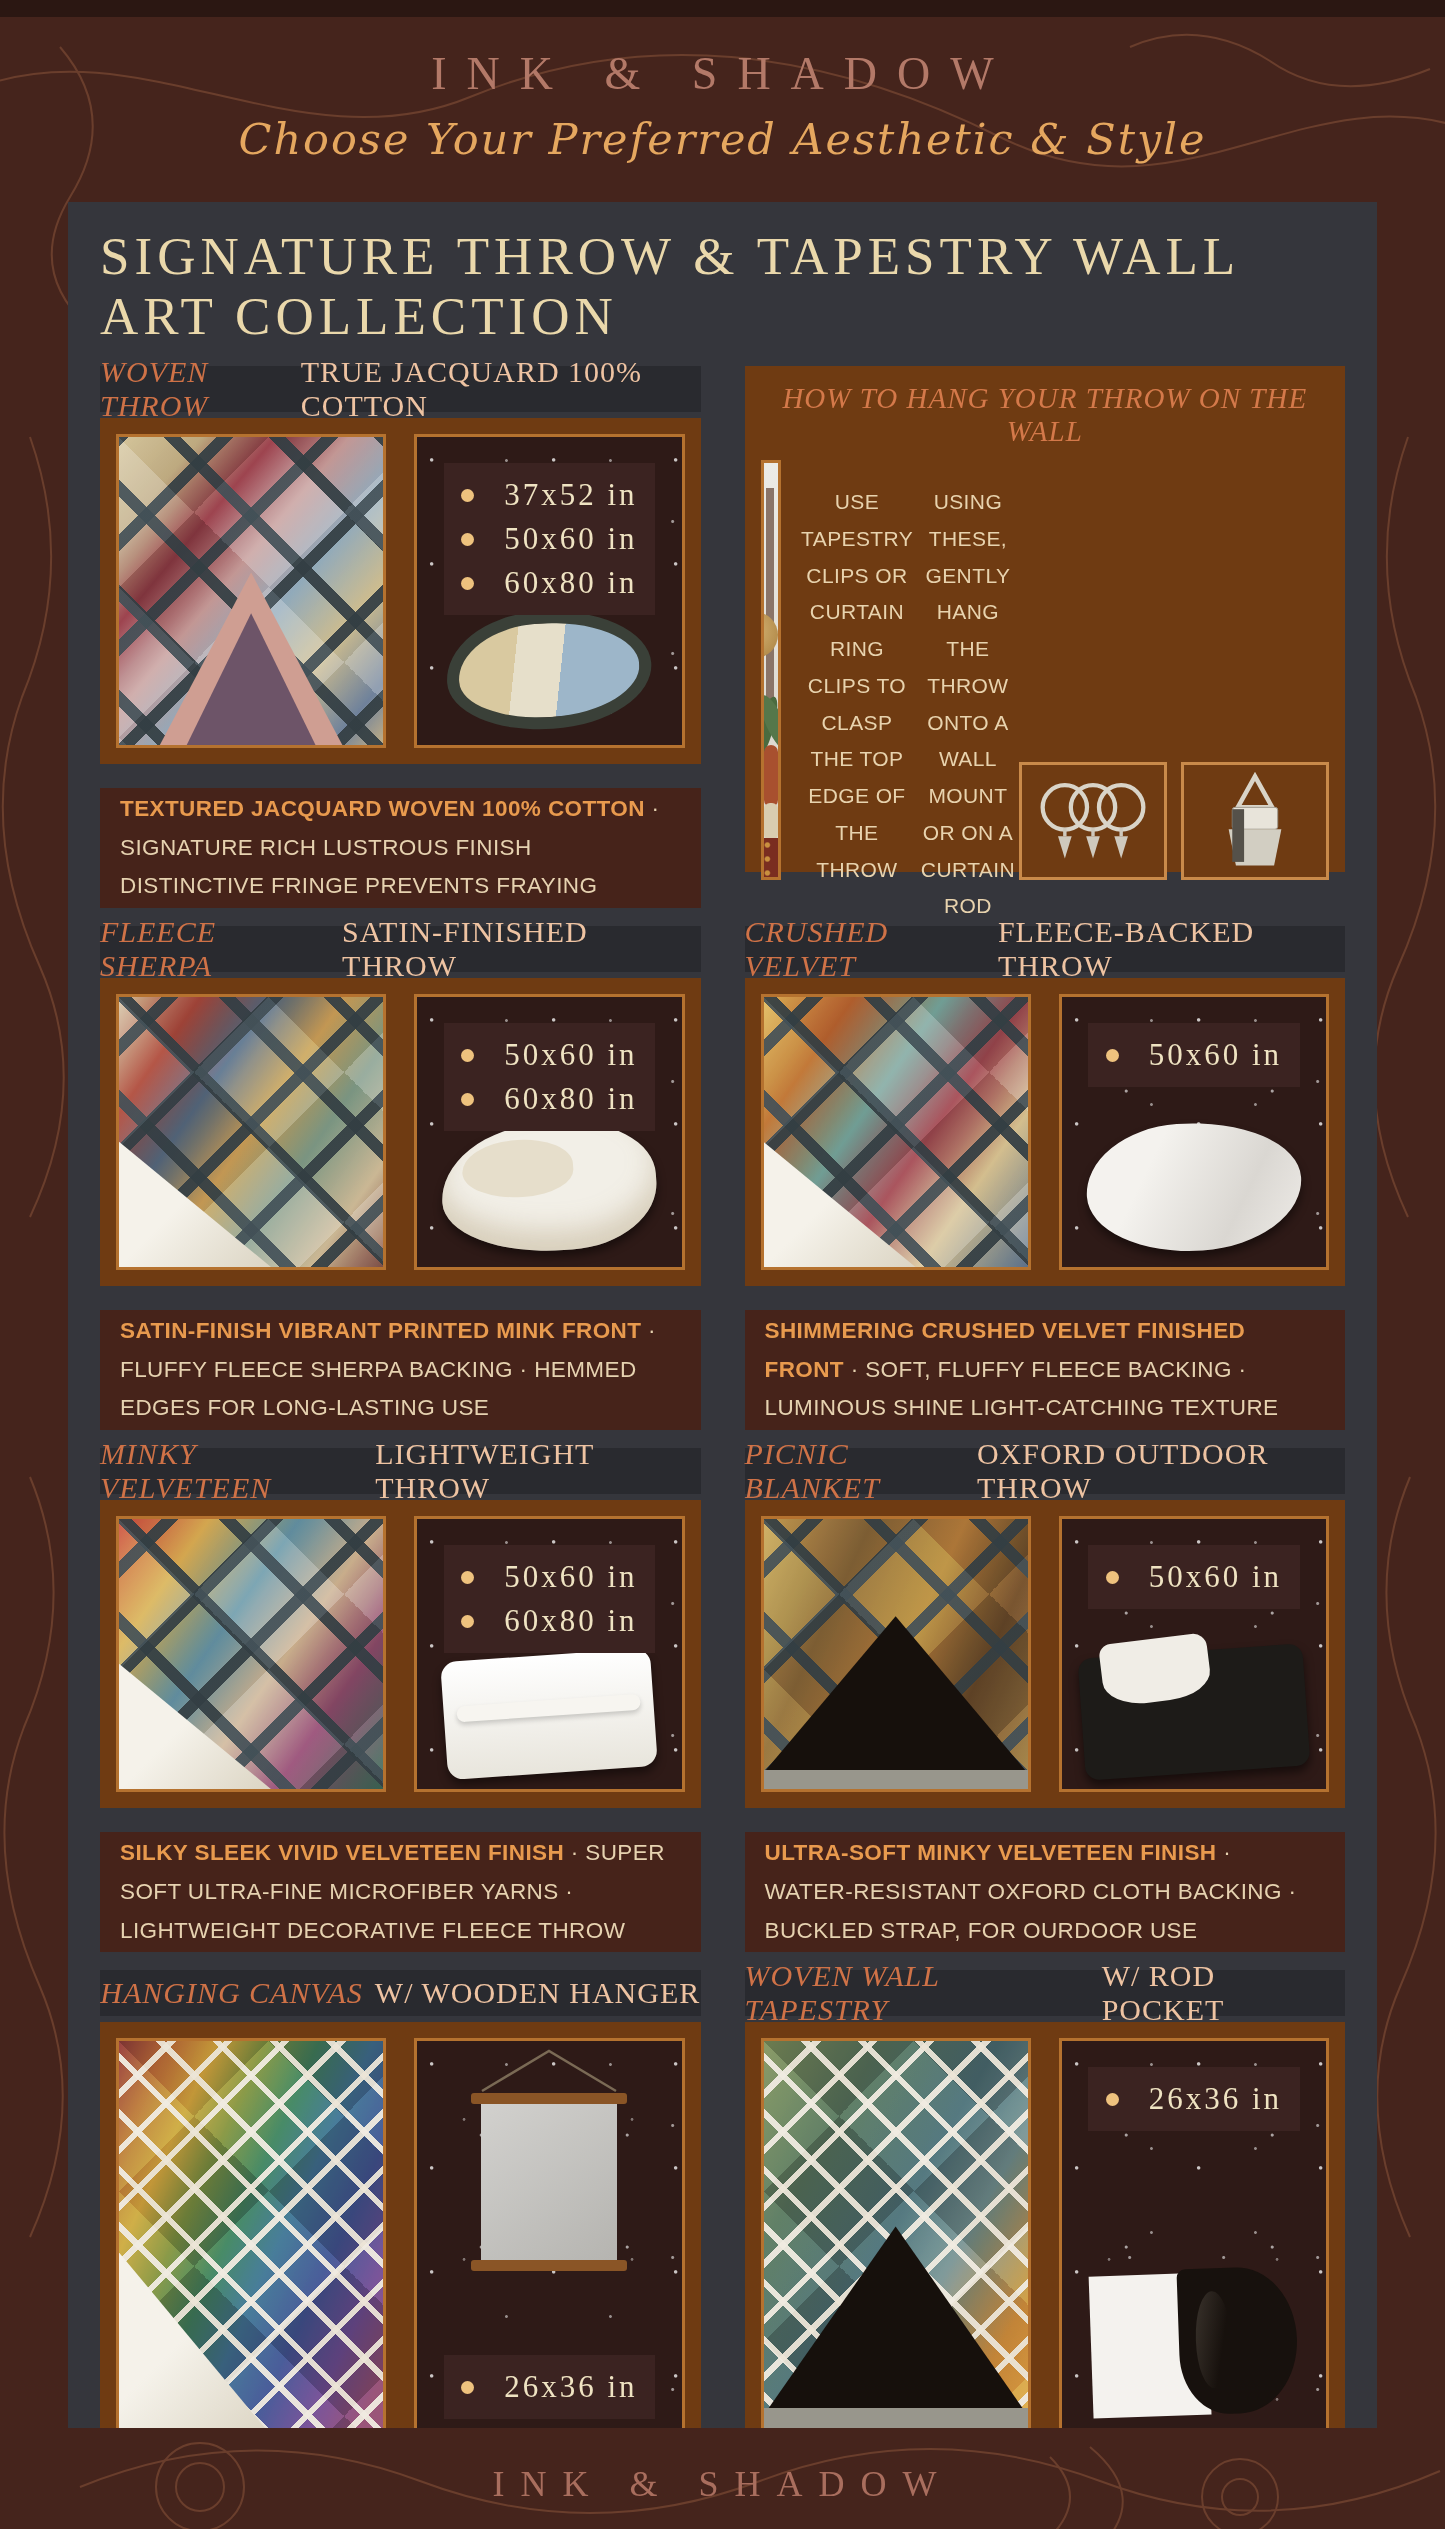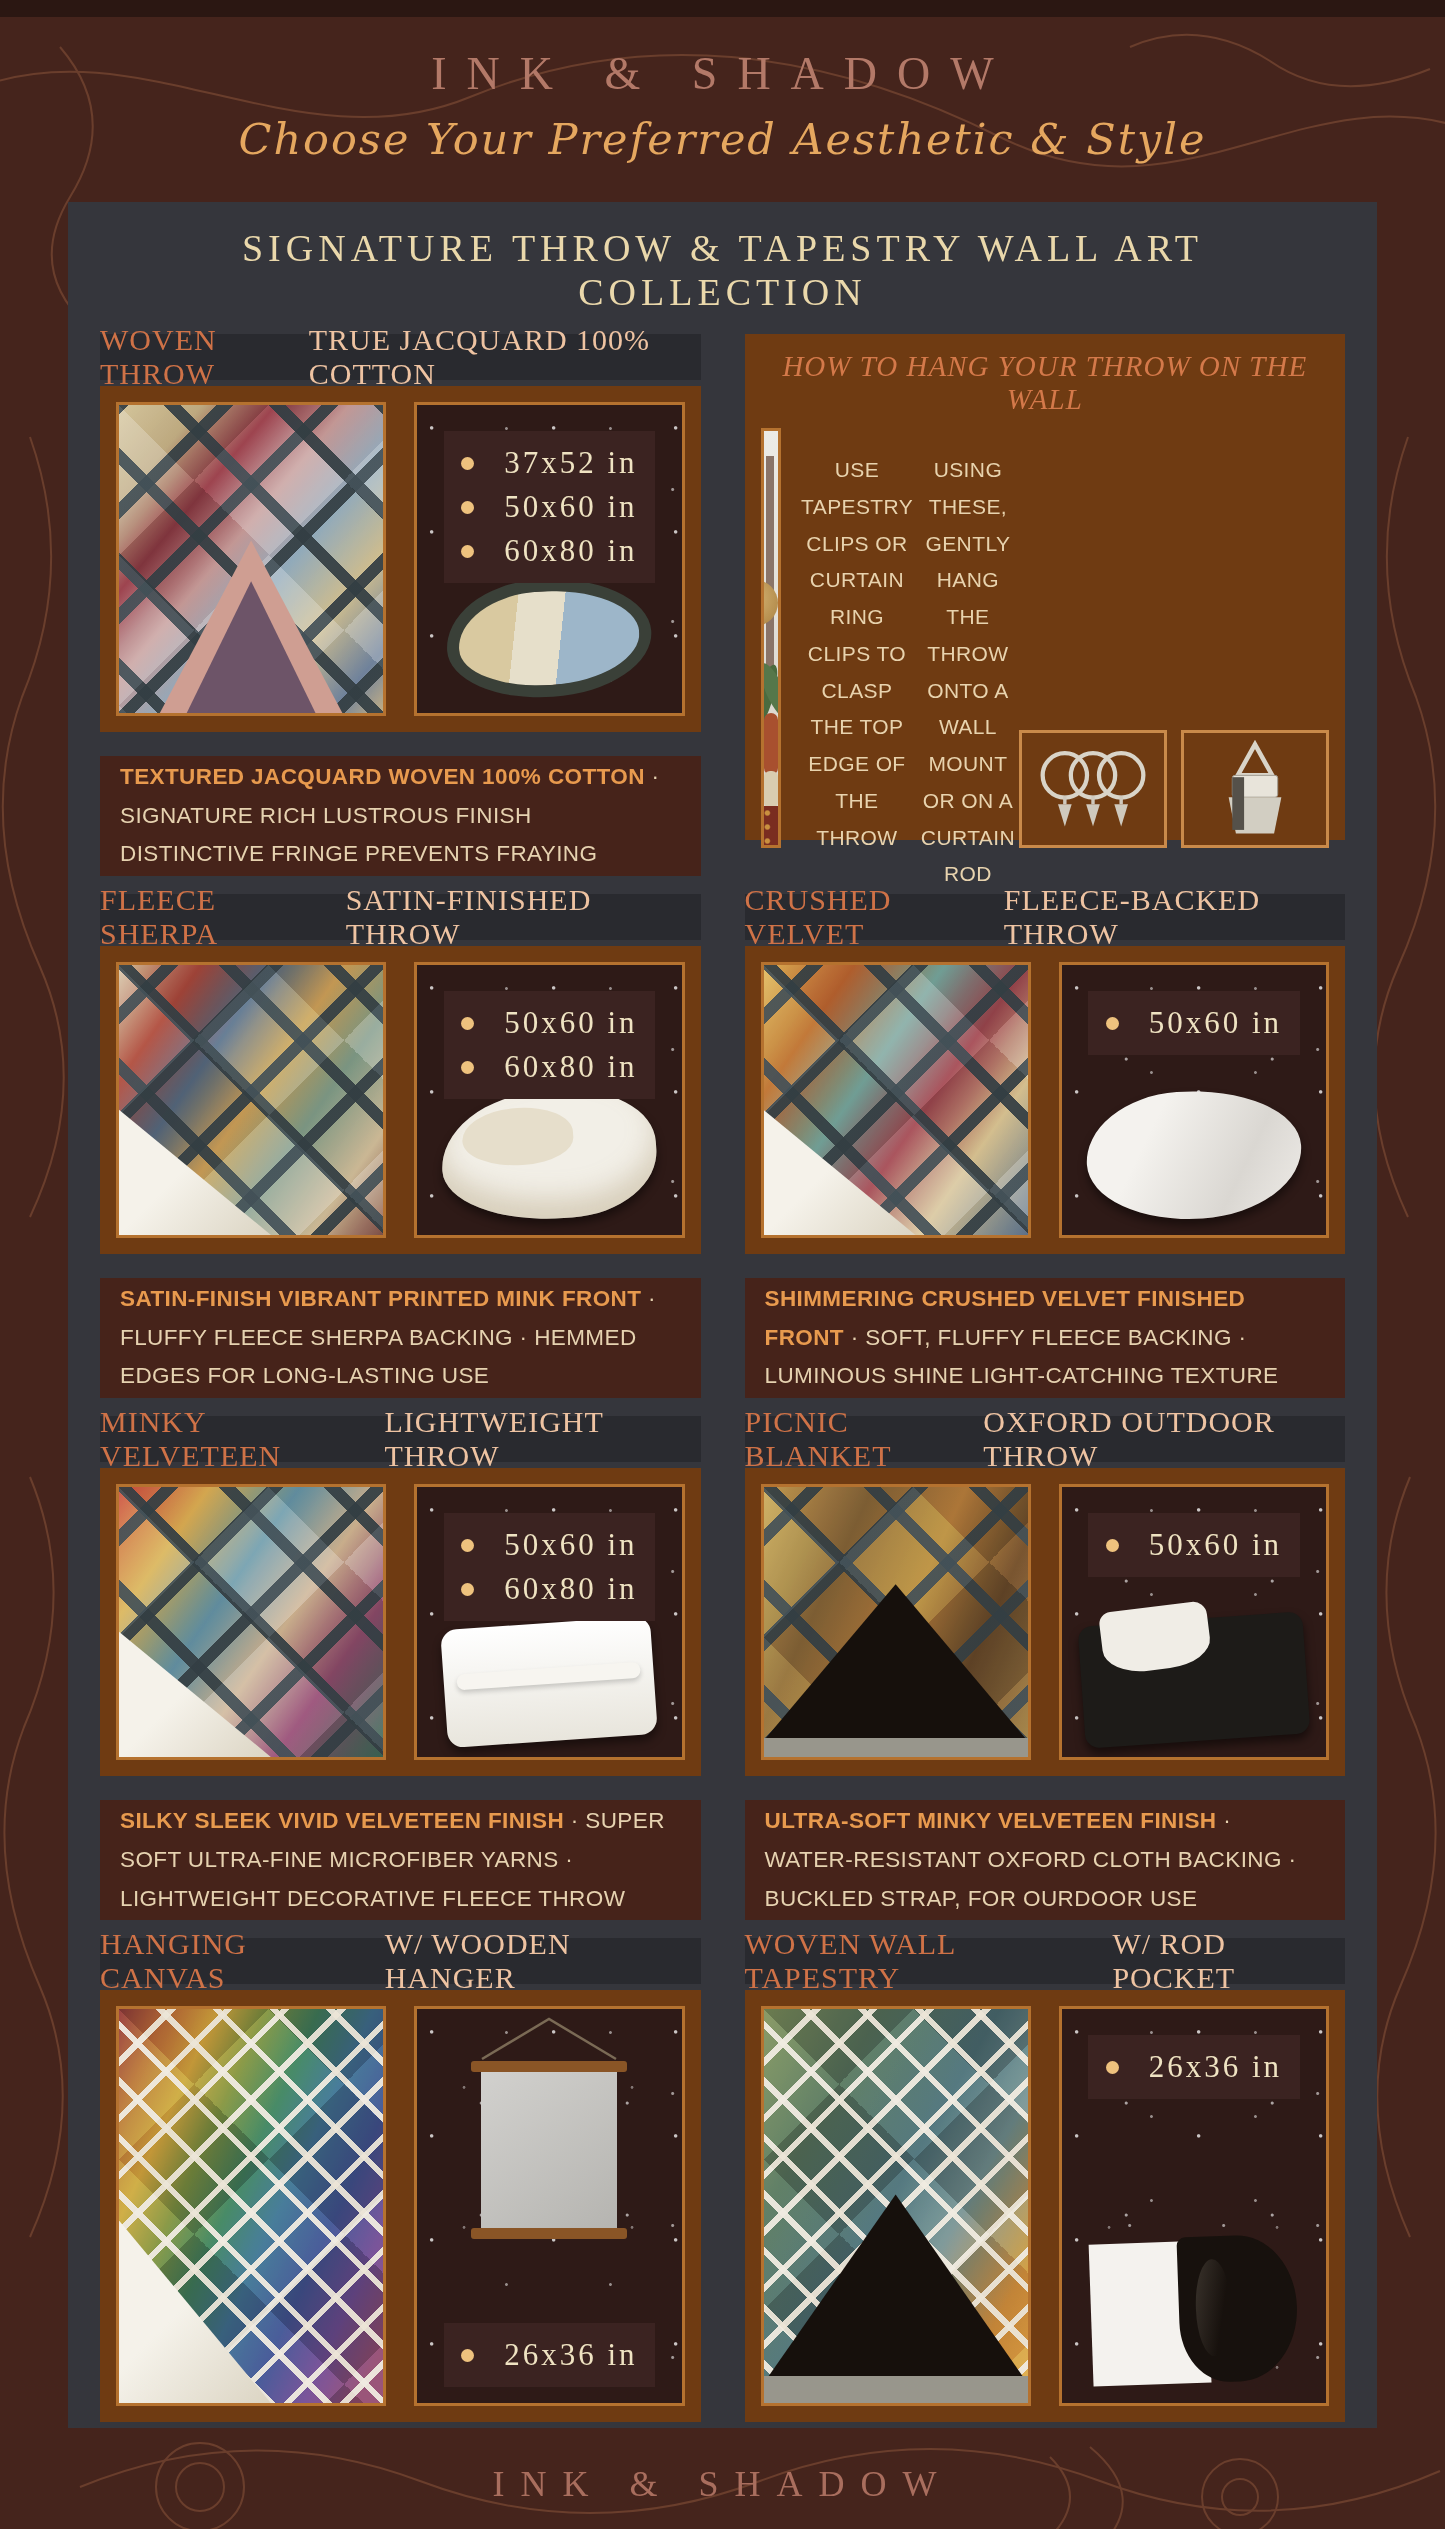--- a/index.html
+++ b/index.html
@@ -13,29 +13,29 @@
   
   .top-header { position:relative; text-align:center; padding-top:30px; }
   .brand { font-family:"Liberation Serif", serif; font-size:46px; letter-spacing:20px;
            color:#b37968; font-weight:400; }
   .tagline { font-family:"DejaVu Serif", serif; font-style:italic; font-size:43px;
              color:#e5a75f; margin-top:14px; letter-spacing:2px; }
 
   
   .board { position:absolute; left:68px; top:185px; width:1309px; height:2226px;
            background:#35363c; padding:16px 32px; overflow:hidden; }
-  .board-title { text-align:center; font-family:"Liberation Serif", serif; font-size:38px;
+  .board-title { text-align:left; font-family:"Liberation Serif", serif; font-size:53px;
                  color:#ead8ab; letter-spacing:5px; margin:8px 0 20px; font-weight:400; }
 
   .grid { display:grid; grid-template-columns:1fr 1fr; column-gap:44px; row-gap:18px; }
 
   
   .bar { height:46px; background:#292a2f; display:flex; align-items:center;
          justify-content:center; gap:12px; margin-bottom:6px; }
-  .bar-em { font-family:"Liberation Serif", serif; font-size:30px;
+  .bar-em { font-family:"Liberation Serif", serif; font-style:italic; font-size:30px;
             color:#cf7247; letter-spacing:1px; }
   .bar-rest { font-family:"Liberation Serif", serif; font-size:30px; color:#eec3a2;
               letter-spacing:1px; }
 
   
   .panel { background:#6f3b12; padding:16px; display:flex; gap:28px; height:308px; }
   .row1 .panel { height:346px; }
   .row4 .panel { height:432px; }
   .pbox { flex:1; border:3px solid #b5722f; position:relative; overflow:hidden; }
 

